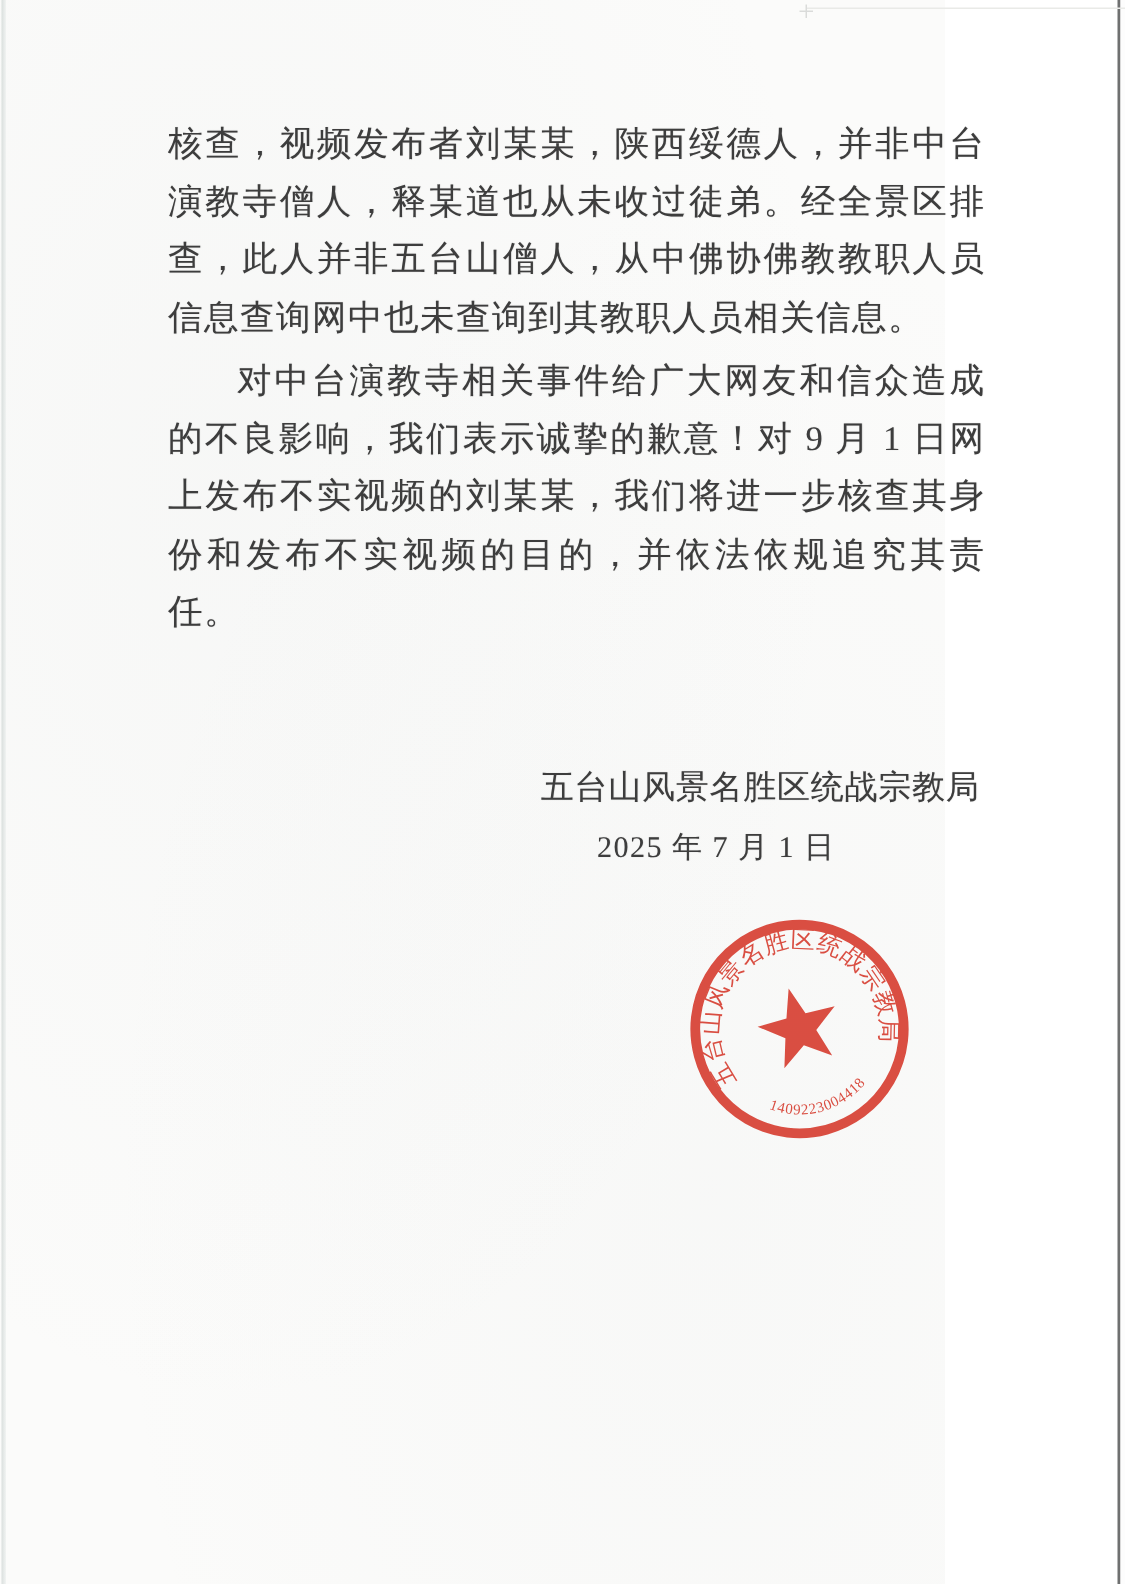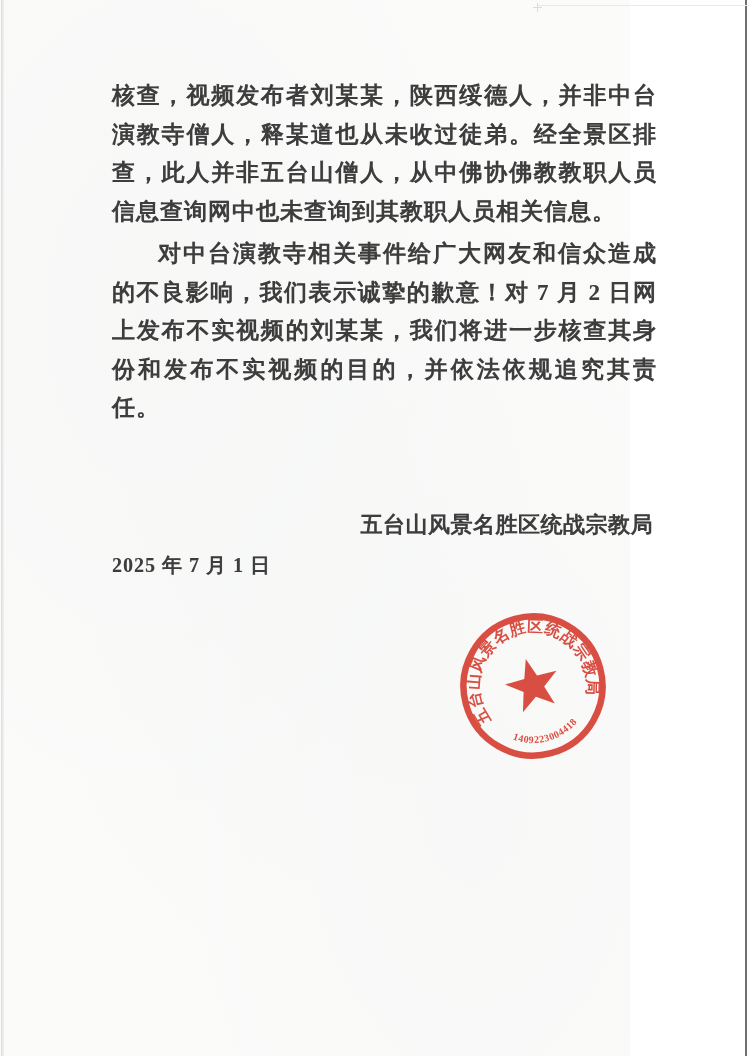--- a/index.html
+++ b/index.html
@@ -9,21 +9,20 @@
     font-family: "Liberation Serif", "DejaVu Serif", serif;
     background: #ffffff;
   }
   .page {
     position: relative;
     width: 630px; height: 1056px;
     background:
       radial-gradient(ellipse at 25% 30%, rgba(190,198,198,0.07), transparent 60%),
       radial-gradient(ellipse at 75% 75%, rgba(190,198,198,0.06), transparent 60%),
       #fbfbfa;
-    font-weight: bold;
   }
   
   .edge-left {
     position: absolute; left: 1px; top: 0; width: 3px; height: 100%;
     background: linear-gradient(to right, #cfd6d4, #eef1f0);
     opacity: .75;
   }
   .edge-right {
     position: absolute; left: 745px; top: 0; width: 2px; height: 100%;
     background: #6f7070;
@@ -64,20 +63,21 @@
     letter-spacing: 0.5px;
     text-align: right;
     padding-right: 4px;
     text-shadow: 0.2px 0.2px 0.6px rgba(70,70,70,0.38);
   }
   .date-line {
     margin-top: 2px;
     font-size: 20px;
     line-height: 38.5px;
     letter-spacing: 1px;
+    text-align: right;
     padding-right: 100px;
     text-shadow: 0.2px 0.2px 0.6px rgba(70,70,70,0.38);
   }
   
   .seal {
     position: absolute; left: 453px; top: 606px;
     width: 160px; height: 160px;
     mix-blend-mode: multiply;
     opacity: 0.88;
     pointer-events: none;
@@ -92,21 +92,21 @@
 <div class="page">
 
   <div class="edge-left"></div>
   <div class="edge-right"></div>
   <div class="edge-right-margin"></div>
   <div class="top-hairline"></div>
   <div class="reg-mark"></div>
 
   <div class="content">
     <p class="body-par">核查，视频发布者刘某某，陕西绥德人，并非中台演教寺僧人，释某道也从未收过徒弟。经全景区排查，此人并非五台山僧人，从中佛协佛教教职人员信息查询网中也未查询到其教职人员相关信息。</p>
-    <p class="body-par indent">对中台演教寺相关事件给广大网友和信众造成的不良影响，我们表示诚挚的歉意！对 7 月 2 日网上发布不实视频的刘某某，我们将进一步核查其身份和发布不实视频的目的，并依法依规追究其责任。</p>
+    <p class="body-par indent">对中台演教寺相关事件给广大网友和信众造成的不良影响，我们表示诚挚的歉意！对 9 月 1 日网上发布不实视频的刘某某，我们将进一步核查其身份和发布不实视频的目的，并依法依规追究其责任。</p>
 
     <div class="signature-line">五台山风景名胜区统战宗教局</div>
     <div class="date-line">2025 年 7 月 1 日</div>
   </div>
 
   <svg class="seal" viewBox="-80 -80 160 160" width="160" height="160">
     <g transform="rotate(-15)">
       <circle r="69.5" fill="none" stroke="#dc382a" stroke-width="6.5"></circle>
       <polygon fill="#dc382a" points="0,-28 6.58,-9.06 26.6,-8.65 10.65,3.46 16.5,22.65 0,11.2 -16.5,22.65 -10.65,3.46 -26.6,-8.65 -6.58,-9.06"></polygon>
       <path id="seal-arc-top" d="M -48.9 22.8 A 54 54 0 1 1 48.9 22.8" fill="none"></path>

